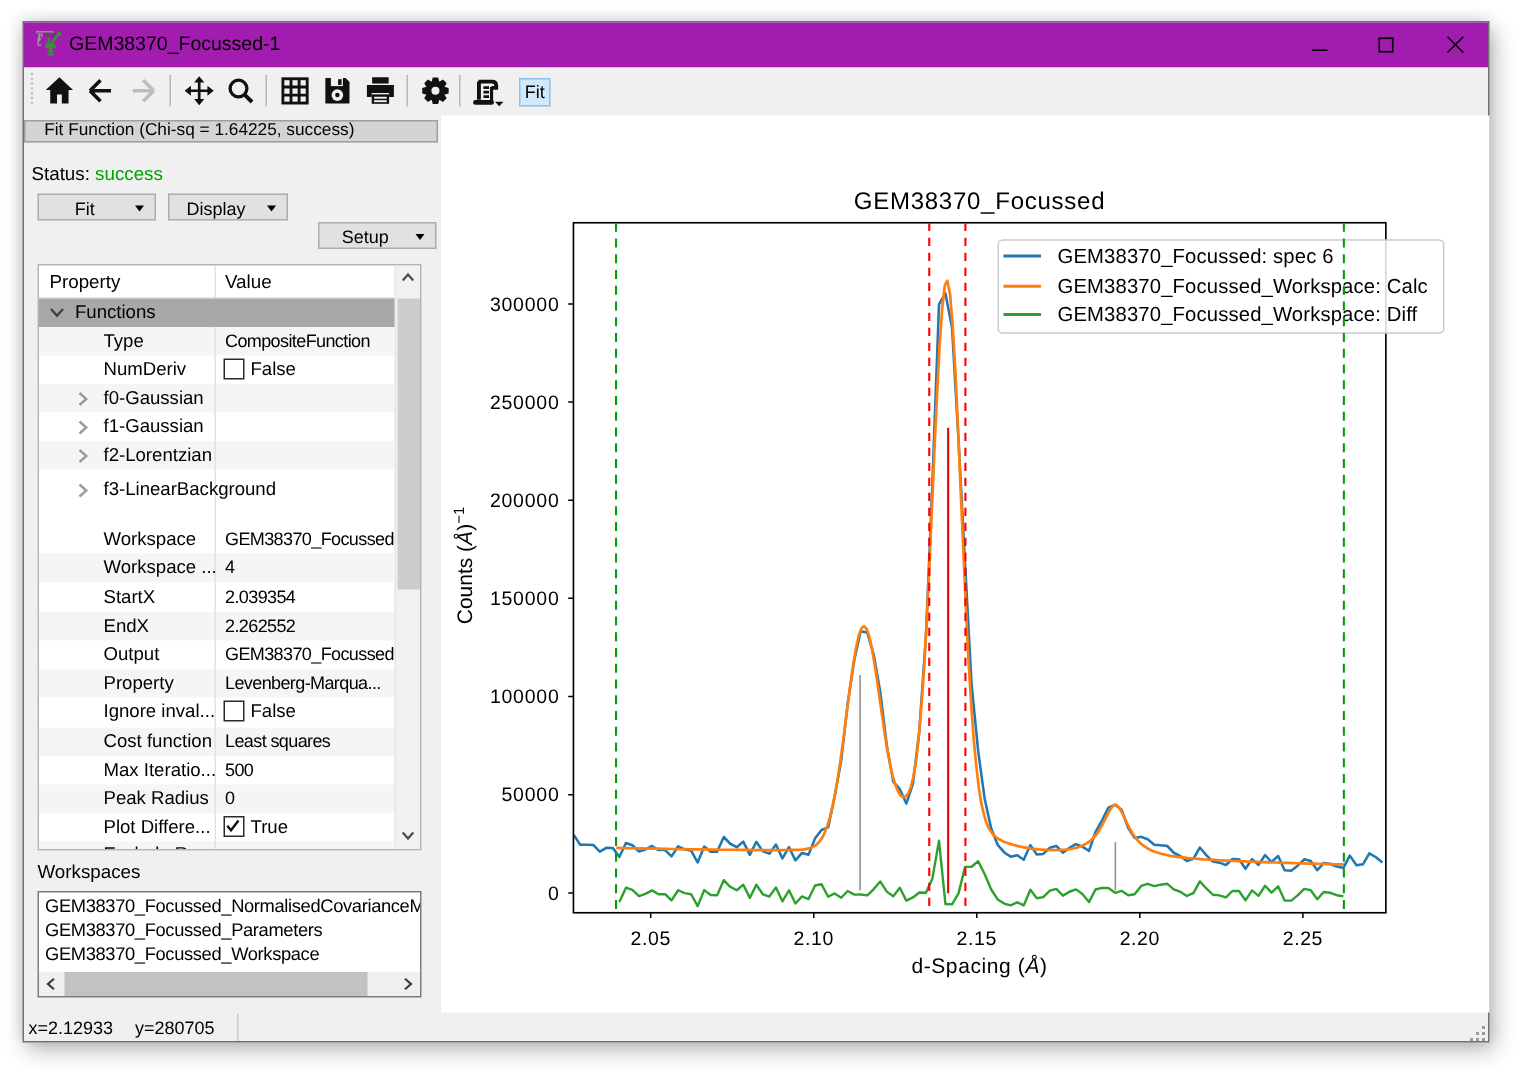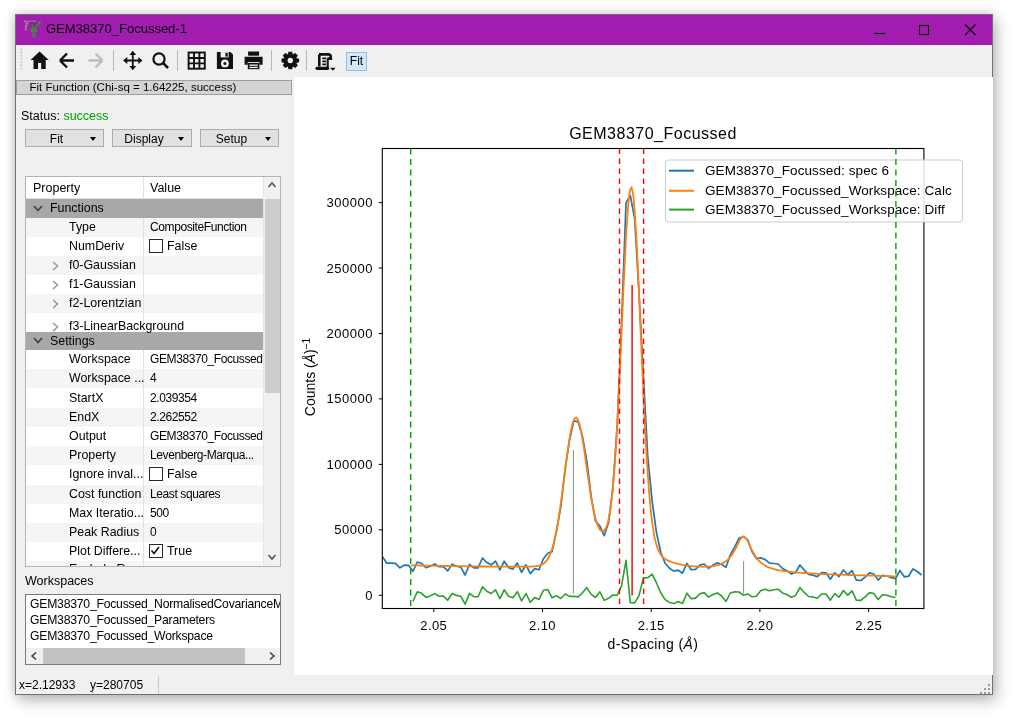--- a/index.html
+++ b/index.html
@@ -131,21 +131,21 @@
   <div id="ffheader">Fit Function (Chi-sq = 1.64225, success)</div>
   <div id="statusline">Status: <b>success</b></div>
   <div class="ddbtn" style="left:9px;width:79px;">
         <span>Fit</span>
         <i></i>
       </div>
   <div class="ddbtn" style="left:96px;width:80px;">
         <span>Display</span>
         <i></i>
       </div>
-  <div class="ddbtn" style="left:184px;width:79px;">
+  <div class="ddbtn" style="left:196px;width:79px;margin-top:19px;">
         <span>Setup</span>
         <i></i>
       </div>
   <div id="ptable">
     <div id="phead">
           <span style="position:absolute;left:7px;top:4px">Property</span>
           <span style="position:absolute;left:124px;top:4px">Value</span>
         </div>
     <div class="colline" style="top:0"></div>
     <div class="prow alt" style="top:41px">
@@ -179,26 +179,20 @@
           <svg class="nm" style="left:26px;top:5px;position:absolute" width="7" height="10">
             <path d="M1 1 L5.5 5 L1 9" stroke="#9a9a9a" stroke-width="1.6" fill="none"></path>
           </svg>
           <span class="nm" style="left:43px">f2-Lorentzian</span>
         </div>
     <div class="prow" style="top:140px;width:225px">
           <svg class="nm" style="left:26px;top:5px;position:absolute" width="7" height="10">
             <path d="M1 1 L5.5 5 L1 9" stroke="#9a9a9a" stroke-width="1.6" fill="none"></path>
           </svg>
           <span class="nm" style="left:43px">f3-LinearBackground</span>
-        </div>
-    <div class="prow sect" style="top:155px;width:237px;height:18px">
-          <svg class="nm" style="left:7px;top:5px;position:absolute" width="10" height="7">
-            <path d="M1 1 L5 5.5 L9 1" stroke="#404040" stroke-width="1.6" fill="none"></path>
-          </svg>
-          <span class="nm" style="left:24px">Settings</span>
         </div>
     <div class="prow" style="top:173px">
           <span class="nm" style="left:43px">Workspace</span>
           <span class="vl">GEM38370_Focussed</span>
         </div>
     <div class="prow alt" style="top:192px">
           <span class="nm" style="left:43px">Workspace ...</span>
           <span class="vl">4</span>
         </div>
     <div class="prow" style="top:212px">

